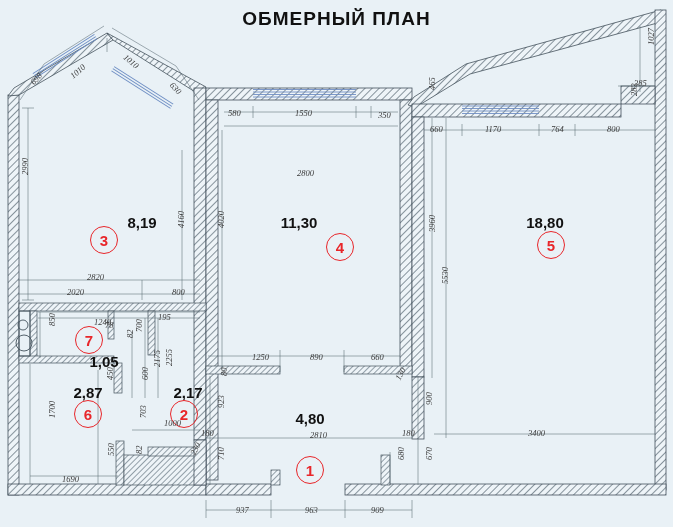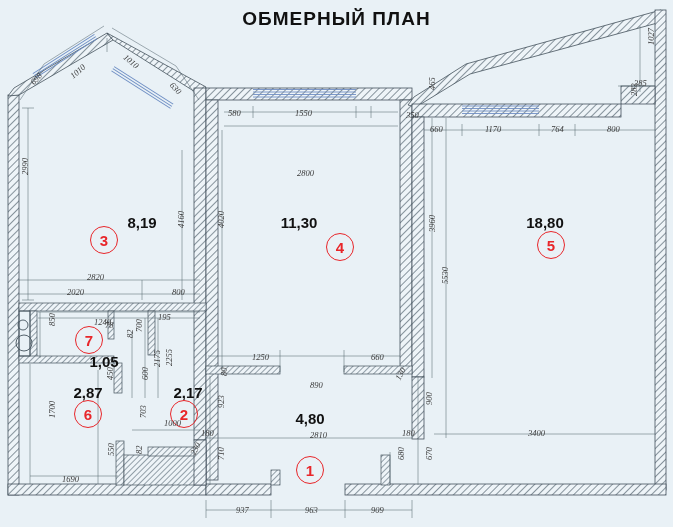--- a/index.html
+++ b/index.html
@@ -247,25 +247,25 @@
     <div class="dim" style="left: 68px; top: 73px; color: rgb(58, 58, 58); transform: rotate(-41deg);">1010</div>
     <div class="dim" style="left: 128px; top: 52px; color: rgb(58, 58, 58); transform: rotate(40deg);">1010</div>
     <div class="dim" style="left: 175px; top: 80px; color: rgb(58, 58, 58); transform: rotate(47deg);">630</div>
     <div class="dim" style="left: 20px; top: 175px; color: rgb(58, 58, 58); transform: rotate(-90deg);">2990</div>
     <div class="dim" style="left: 176px; top: 228px; color: rgb(58, 58, 58); transform: rotate(-90deg);">4160</div>
     <div class="dim" style="left: 87px; top: 272px; color: rgb(58, 58, 58);">2820</div>
     <div class="dim" style="left: 67px; top: 287px; color: rgb(58, 58, 58);">2020</div>
     <div class="dim" style="left: 172px; top: 287px; color: rgb(58, 58, 58);">800</div>
     <div class="dim" style="left: 228px; top: 108px; color: rgb(58, 58, 58);">580</div>
     <div class="dim" style="left: 295px; top: 108px; color: rgb(58, 58, 58);">1550</div>
-    <div class="dim" style="left: 378px; top: 110px; color: rgb(58, 58, 58); margin-left: 28px;">350</div>
+    <div class="dim" style="left: 378px; top: 110px; color: rgb(58, 58, 58);">350</div>
     <div class="dim" style="left: 297px; top: 120px; color: rgb(58, 58, 58); margin-top: 48px;">2800</div>
     <div class="dim" style="left: 216px; top: 228px; color: rgb(58, 58, 58); transform: rotate(-90deg);">4020</div>
     <div class="dim" style="left: 252px; top: 352px; color: rgb(58, 58, 58);">1250</div>
-    <div class="dim" style="left: 310px; top: 352px; color: rgb(58, 58, 58); margin-top: 28px;">890</div>
+    <div class="dim" style="left: 310px; top: 352px; color: rgb(58, 58, 58);">890</div>
     <div class="dim" style="left: 371px; top: 352px; color: rgb(58, 58, 58);">660</div>
     <div class="dim" style="left: 219px; top: 376px; color: rgb(58, 58, 58); transform: rotate(-90deg);">80</div>
     <div class="dim" style="left: 393px; top: 377px; color: rgb(58, 58, 58); transform: rotate(-62deg);">130</div>
     <div class="dim" style="left: 427px; top: 90px; color: rgb(58, 58, 58); transform: rotate(-90deg);">465</div>
     <div class="dim" style="left: 646px; top: 45px; color: rgb(58, 58, 58); transform: rotate(-90deg);">1027</div>
     <div class="dim" style="left: 634px; top: 78px; color: rgb(58, 58, 58);">385</div>
     <div class="dim" style="left: 629px; top: 96px; color: rgb(58, 58, 58); transform: rotate(-90deg);">283</div>
     <div class="dim" style="left: 430px; top: 124px; color: rgb(58, 58, 58);">660</div>
     <div class="dim" style="left: 485px; top: 124px; color: rgb(58, 58, 58);">1170</div>
     <div class="dim" style="left: 551px; top: 124px; color: rgb(58, 58, 58);">764</div>

